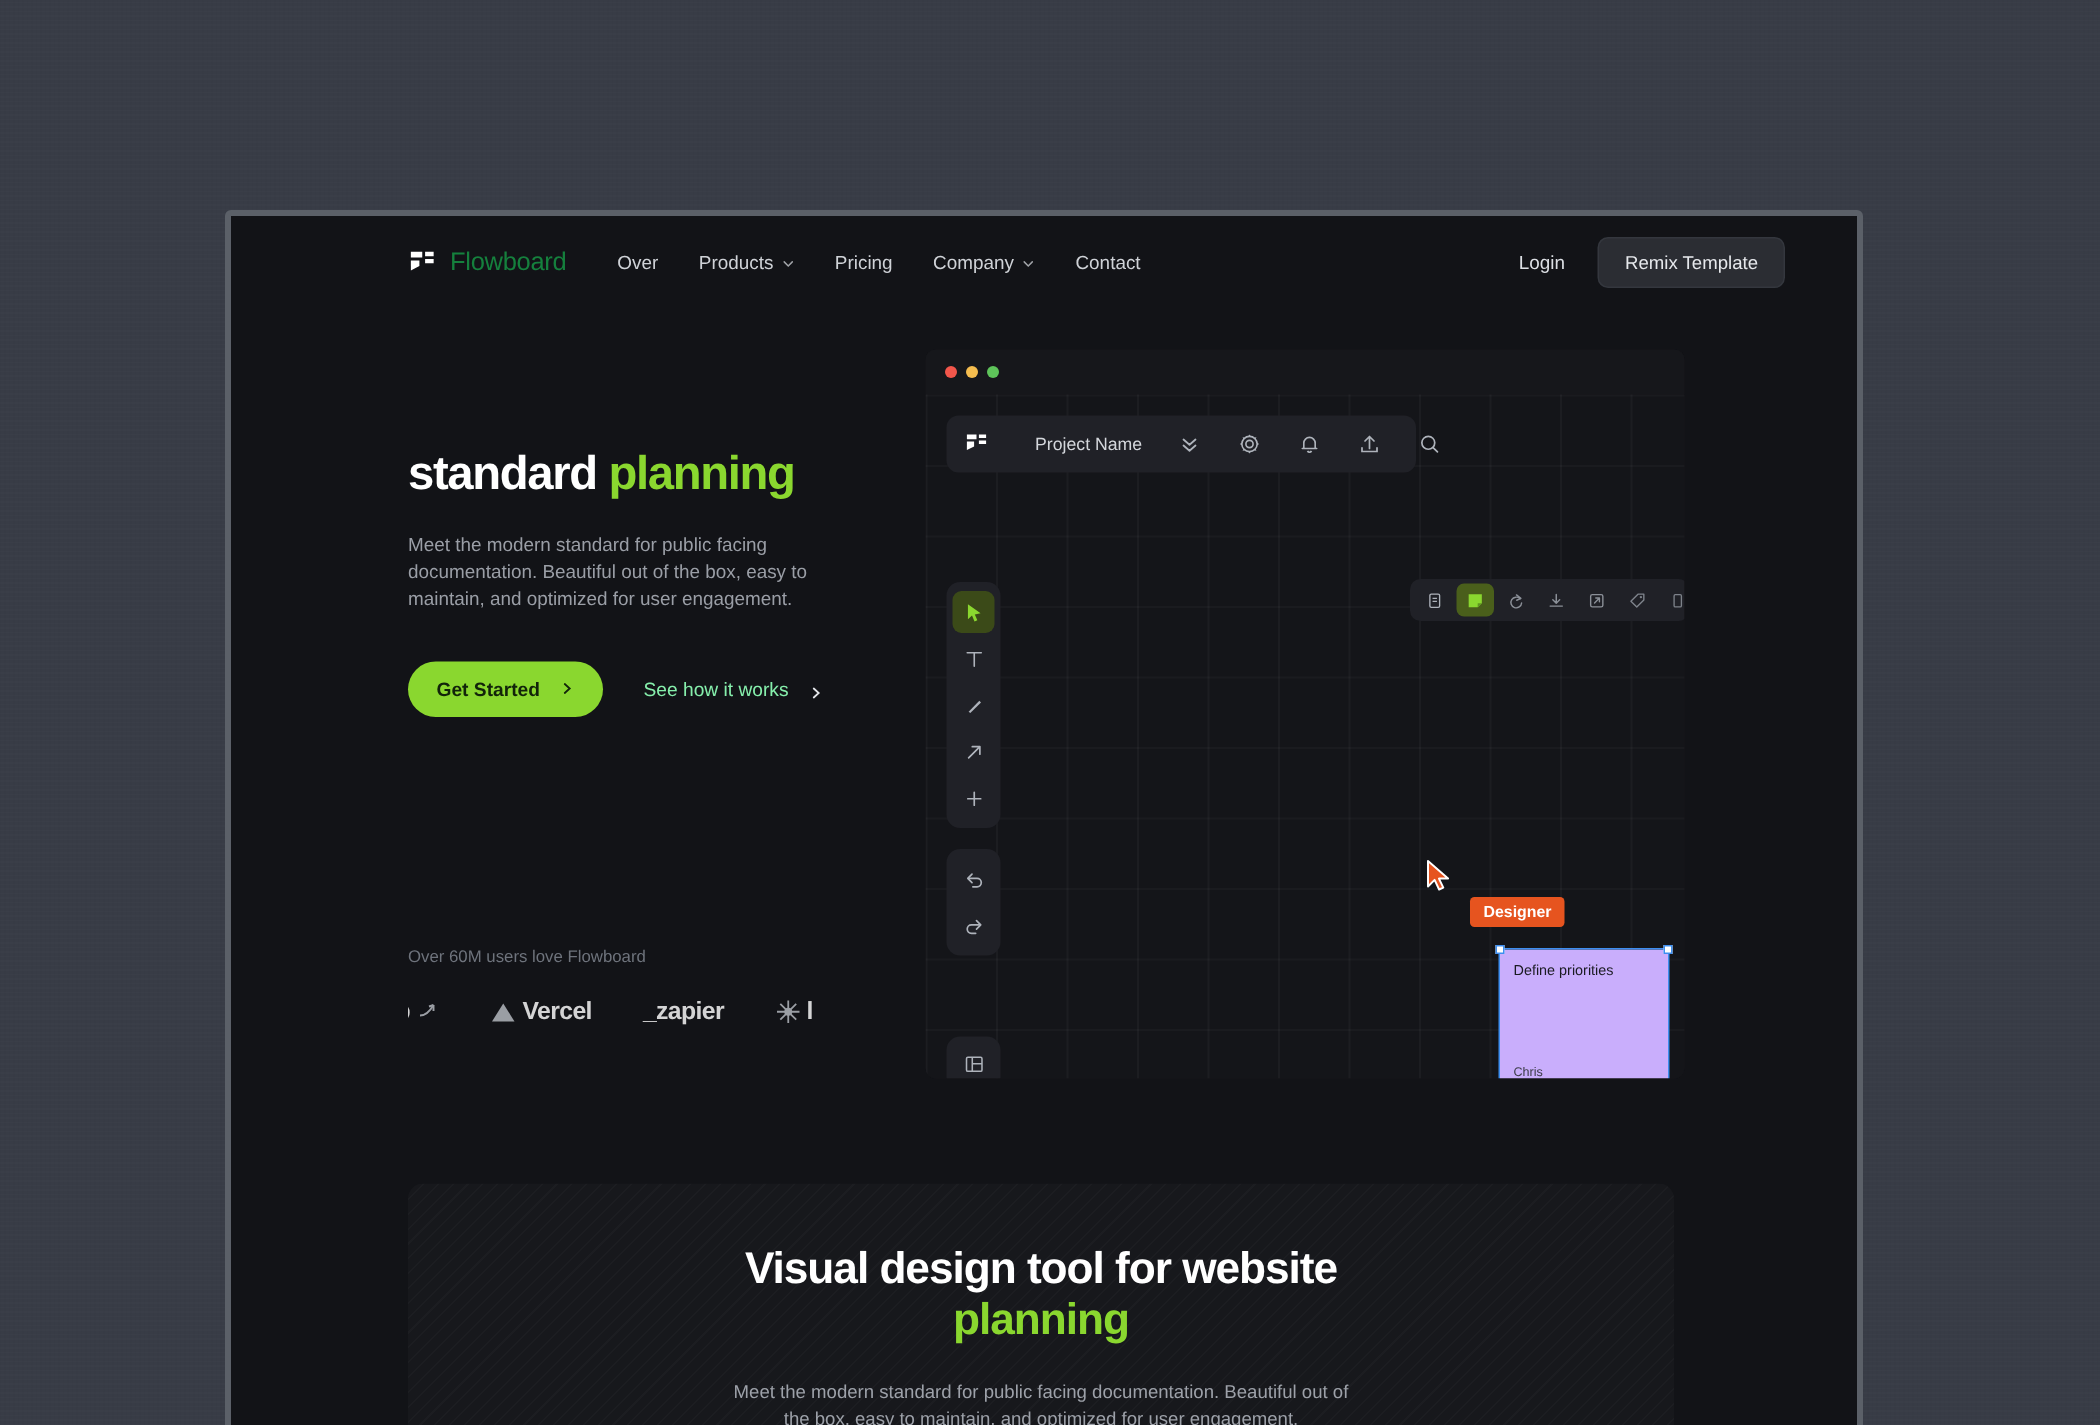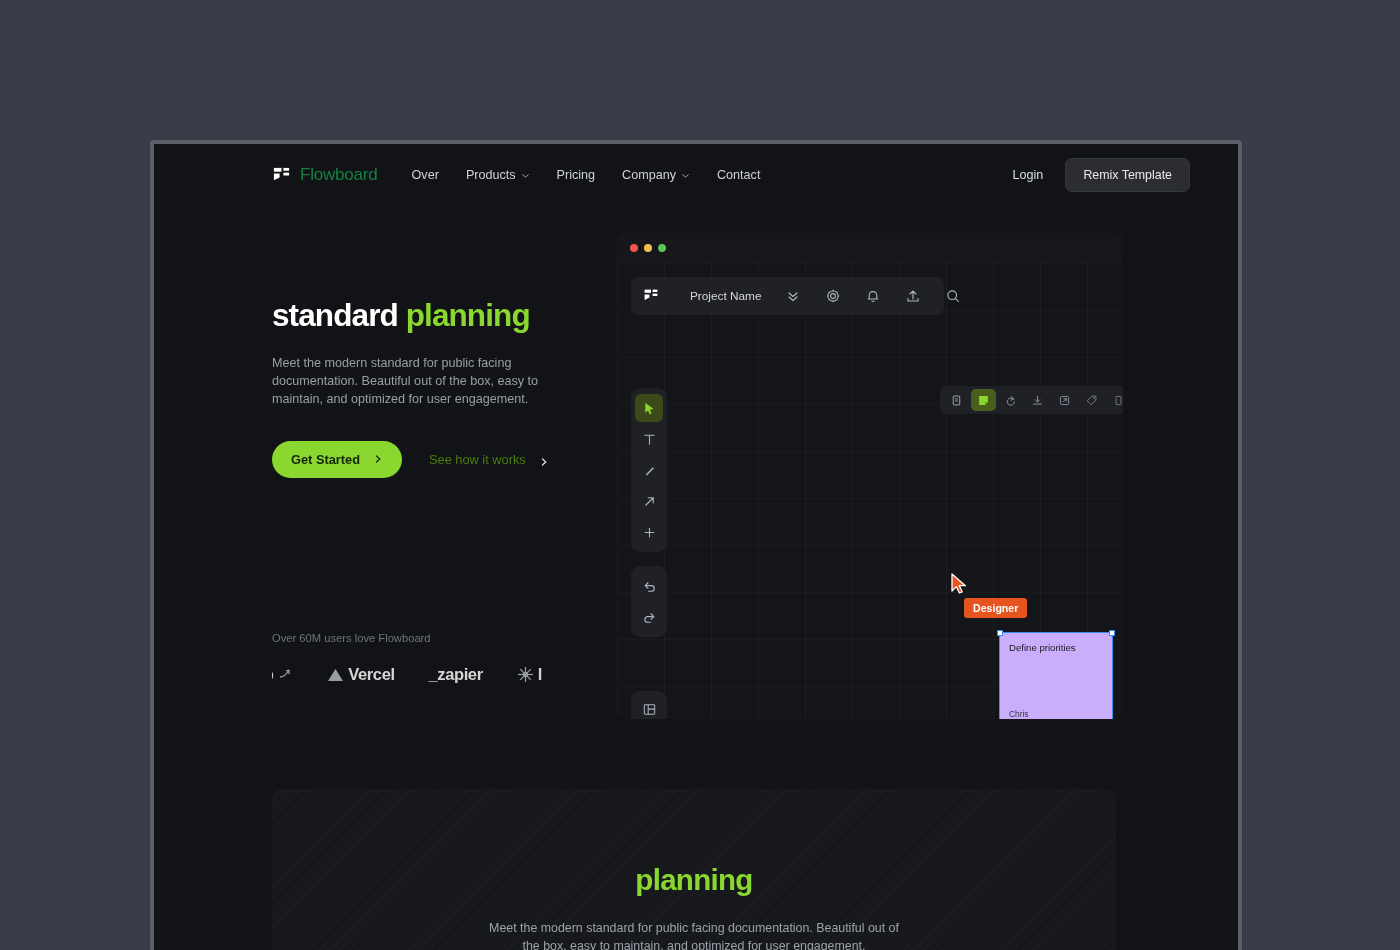--- a/index.html
+++ b/index.html
@@ -148,21 +148,21 @@
     padding: 11px 19px;
     border-radius: 22px;
     display: flex;
     align-items: center;
     gap: 13px;
     cursor: pointer;
     border: none;
     white-space: nowrap;
   }
   .btn-ghost {
-    color: #4d7c0f;
+    color: #86efac;
     font-size: 12.8px;
     display: flex;
     align-items: flex-end;
     gap: 13px;
     cursor: pointer;
     white-space: nowrap;
   }
   .chev-r { width: 10px; height: 10px; display: block; }
 
   
@@ -366,21 +366,21 @@
   
   .remote-cursor {
     position: absolute;
     left: 333px; top: 310px;
     width: 90px; height: 50px;
     pointer-events: none;
   }
   .remote-cursor svg { width: 19px; height: 22px; display: block; }
   .cursor-tag {
     position: absolute;
-    left: 14px; top: 25px;
+    left: 30px; top: 25px;
     background: #e6541f;
     color: #ffffff;
     font-size: 10.6px;
     font-weight: 600;
     padding: 4px 9px;
     border-radius: 3px;
     white-space: nowrap;
   }
 
   
@@ -669,20 +669,20 @@
             <path d="M2 1 L2 18 L6.4 13.6 L9.4 20 L12.2 18.8 L9.3 12.7 L15.4 12.7 Z" fill="#e6541f" stroke="#ffffff" stroke-width="1.3" stroke-linejoin="round"></path>
           </svg>
           <div class="cursor-tag">Designer</div>
         </div>
 
       </div>
     </div>
 
     <div class="bottom-section">
       <h2 class="bottom-title">
-        <br>
+        <span>Visual design tool for website</span><br>
         <span class="accent">planning</span>
       </h2>
       <p class="bottom-sub">Meet the modern standard for public facing documentation. Beautiful out of the box, easy to maintain, and optimized for user engagement.</p>
     </div>
 
   </div>
 </div>
 
 </body></html>

